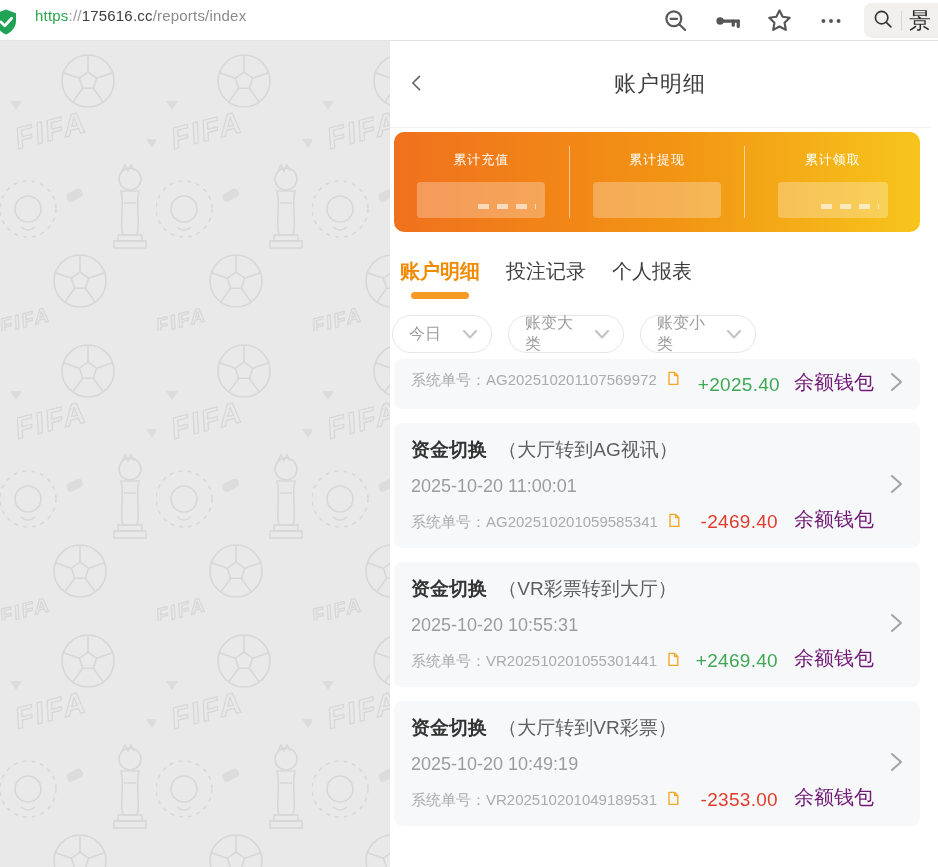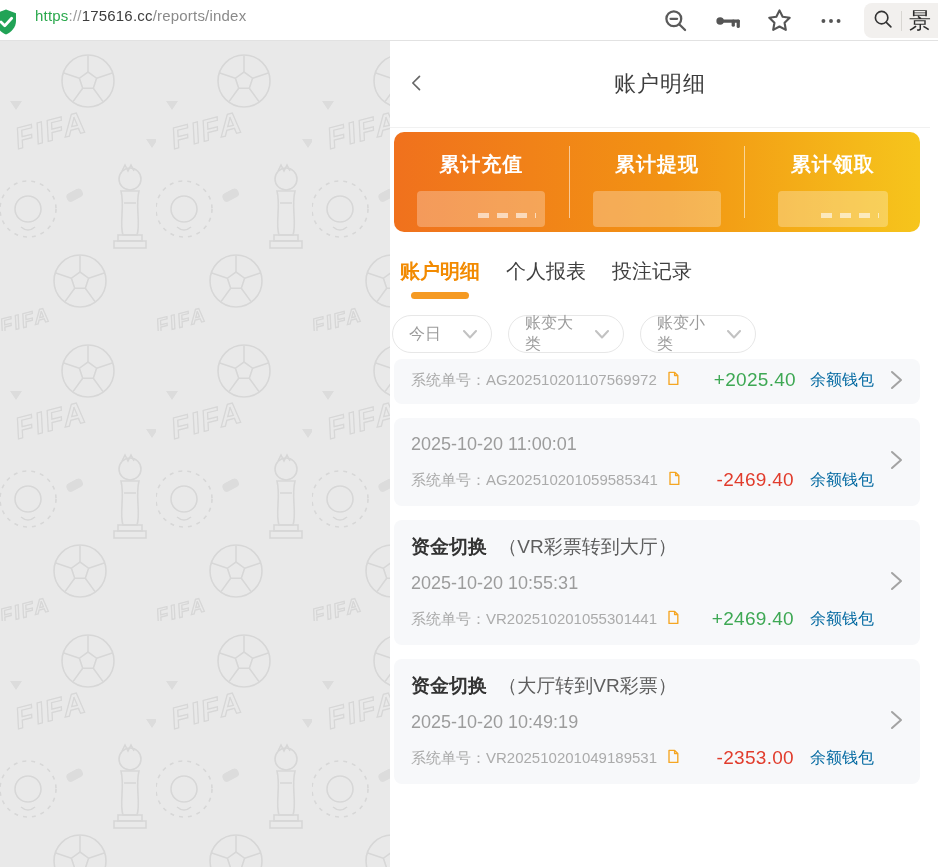--- a/index.html
+++ b/index.html
@@ -39,21 +39,21 @@
     position:relative; border-bottom:1px solid #f1f1f1; }
   .back-btn { position:absolute; left:14px; top:29px; width:26px; height:26px; cursor:pointer;
     display:flex; align-items:center; justify-content:center; }
   .page-title { font-size:22px; color:#3d3d3d; font-weight:500; letter-spacing:1px; }
 
   
   .summary-card { margin:4px 10px 0 4px; height:100px; border-radius:10px;
     background:linear-gradient(90deg,#f0711d 0%,#f29313 52%,#f6c51c 100%);
     display:flex; align-items:stretch; position:relative; }
   .summary-col { flex:1; display:flex; flex-direction:column; align-items:center; padding-top:19px; }
-  .summary-label { color:#fff; font-size:20px; font-weight:bold; letter-spacing:1px; }
+  .summary-label { color:#fff; font-size:13px; font-weight:normal; letter-spacing:1px; }
   .blob { margin-top:13px; width:128px; height:36px; background:rgba(255,255,255,.28); border-radius:4px; position:relative; }
   .blob.small { width:110px; }
   .blob-dash { position:absolute; right:9px; bottom:9px; width:58px; height:5px;
     background:repeating-linear-gradient(90deg,rgba(255,255,255,.6) 0 11px,rgba(255,255,255,0) 11px 19px); }
   .summary-sep { width:1px; align-self:center; height:72px; background:rgba(255,255,255,.55); }
 
   
   .tabs { display:flex; gap:26px; padding:26px 10px 0 10px; align-items:flex-end; }
   .tab { font-size:20px; color:#3f3f3f; cursor:pointer; position:relative; padding-bottom:16px; }
   .tab.active { color:#f28a00; font-weight:bold; }
@@ -77,21 +77,21 @@
   .txn-title-row { font-size:19px; line-height:24px; margin-bottom:13px; }
   .txn-title { color:#333; font-weight:bold; }
   .txn-subtitle { color:#5e5e5e; margin-left:6px; }
   .txn-date { font-size:18px; color:#9c9c9c; line-height:22px; margin-bottom:14px; }
   .txn-order { font-size:15px; color:#ababab; display:flex; align-items:center; line-height:18px; }
   .txn-order .copy-icon { margin-left:8px; cursor:pointer; }
   .txn-right { display:flex; align-items:flex-end; justify-content:center; gap:16px; min-width:110px; }
   .txn-amount { font-size:19px; font-weight:500; letter-spacing:.3px; }
   .txn-amount.negative { color:#e13c2c; }
   .txn-amount.positive { color:#3ea854; }
-  .txn-wallet { font-size:16px; color:#0369a1; }
+  .txn-wallet { font-size:20px; color:#701a75; }
   .txn-chevron { position:absolute; right:16px; top:50%; transform:translateY(-50%); }
   .partial .txn-right { justify-content:flex-start; gap:14px; }
   .partial .txn-amount { margin-top:-16px; }
   .partial .txn-date { margin-top:4px; }
 </style>
 </head>
 <body>
 
 <div class="screen">
 
@@ -216,22 +216,22 @@
         <div class="summary-col">
           <span class="summary-label">累计领取</span>
           <div class="blob small">
               <span class="blob-dash"></span>
             </div>
         </div>
       </div>
 
       <div class="tabs">
         <span class="tab active">账户明细</span>
+        <span class="tab">投注记录</span>
         <span class="tab">个人报表</span>
-        <span class="tab">投注记录</span>
       </div>
 
       <div class="filters">
         <div class="pill pill-1">
           <span class="pill-label">今日</span>
           <span class="chev-down"><svg width="14" height="9" viewBox="0 0 14 9" fill="none" stroke="#c2c2c2" stroke-width="2" stroke-linecap="round" stroke-linejoin="round">
                 <polyline points="1 1 7 7.5 13 1"></polyline>
               </svg></span>
         </div>
         <div class="pill pill-2">
@@ -265,20 +265,24 @@
             <span class="txn-amount positive">+2025.40</span>
             <span class="txn-wallet">余额钱包</span>
           </div>
           <span class="txn-chevron"><svg width="15" height="24" viewBox="0 0 15 24" fill="none" stroke="#a3a3a3" stroke-width="2" stroke-linecap="round" stroke-linejoin="round">
                 <polyline points="3 4 12 12 3 20"></polyline>
               </svg></span>
         </div>
 
         <div class="txn-card">
           <div class="txn-left">
+            <div class="txn-title-row">
+              <span class="txn-title">资金切换</span>
+              <span class="txn-subtitle">（大厅转到AG视讯）</span>
+            </div>
             <div class="txn-date">2025-10-20 11:00:01</div>
             <div class="txn-order">
               <span>系统单号：</span>
               <span>AG202510201059585341</span>
               <span class="copy-icon"><svg width="16" height="18" viewBox="0 0 20 22" fill="none" stroke="#f5a623" stroke-width="1.7" stroke-linejoin="round">
                     <path d="M5 4h7l4 4v11H5z"></path>
                     <path d="M12 4v4h4"></path>
                   </svg></span>
             </div>
           </div>

